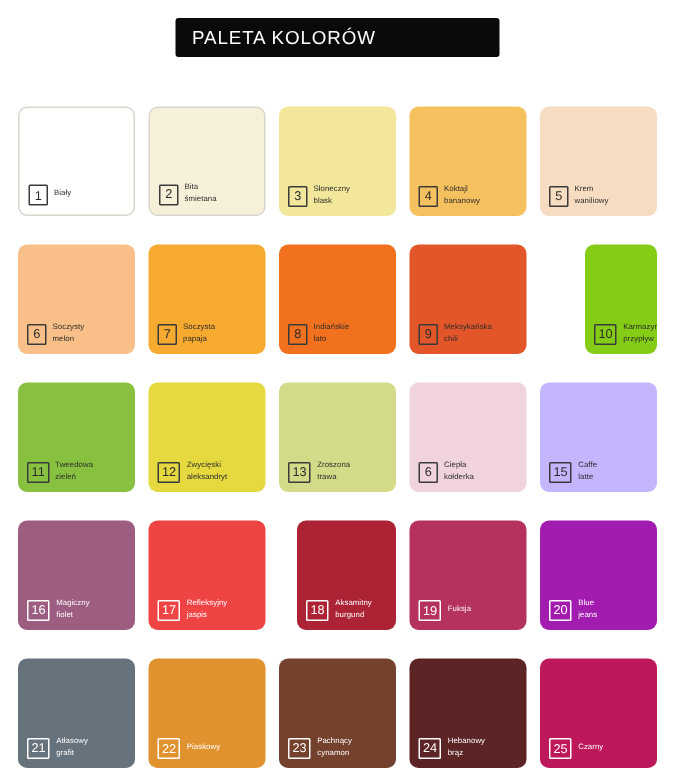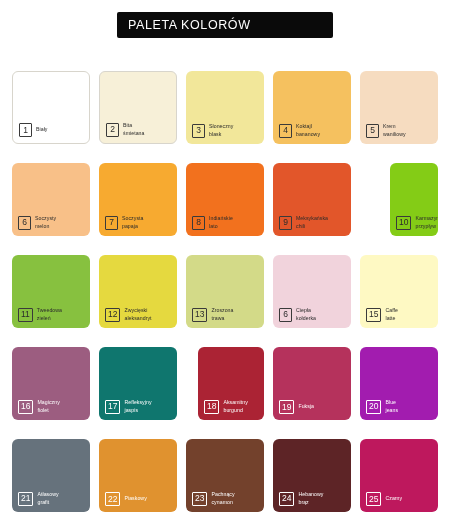--- a/index.html
+++ b/index.html
@@ -211,35 +211,35 @@
 trawa</span>
         </div>
       </div>
       <div class="swatch" style="background: rgb(241, 211, 220);">
         <div class="swatch-foot">
           <span class="swatch-num">6</span>
           <span class="swatch-label">Ciepła
 kołderka</span>
         </div>
       </div>
-      <div class="swatch" style="background: #fef9c3;">
+      <div class="swatch" style="background: #c4b5fd;">
         <div class="swatch-foot">
           <span class="swatch-num">15</span>
           <span class="swatch-label">Caffe
 latte</span>
         </div>
       </div>
       <div class="swatch dark" style="background: rgb(156, 93, 128);">
         <div class="swatch-foot">
           <span class="swatch-num">16</span>
           <span class="swatch-label">Magiczny
 fiolet</span>
         </div>
       </div>
-      <div class="swatch dark" style="background: #0f766e;">
+      <div class="swatch dark" style="background: #ef4444;">
         <div class="swatch-foot">
           <span class="swatch-num">17</span>
           <span class="swatch-label">Refleksyjny
 jaspis</span>
         </div>
       </div>
       <div class="swatch dark" style="background: rgb(171, 35, 52); margin-left: 12px;">
         <div class="swatch-foot">
           <span class="swatch-num">18</span>
           <span class="swatch-label">Aksamitny

